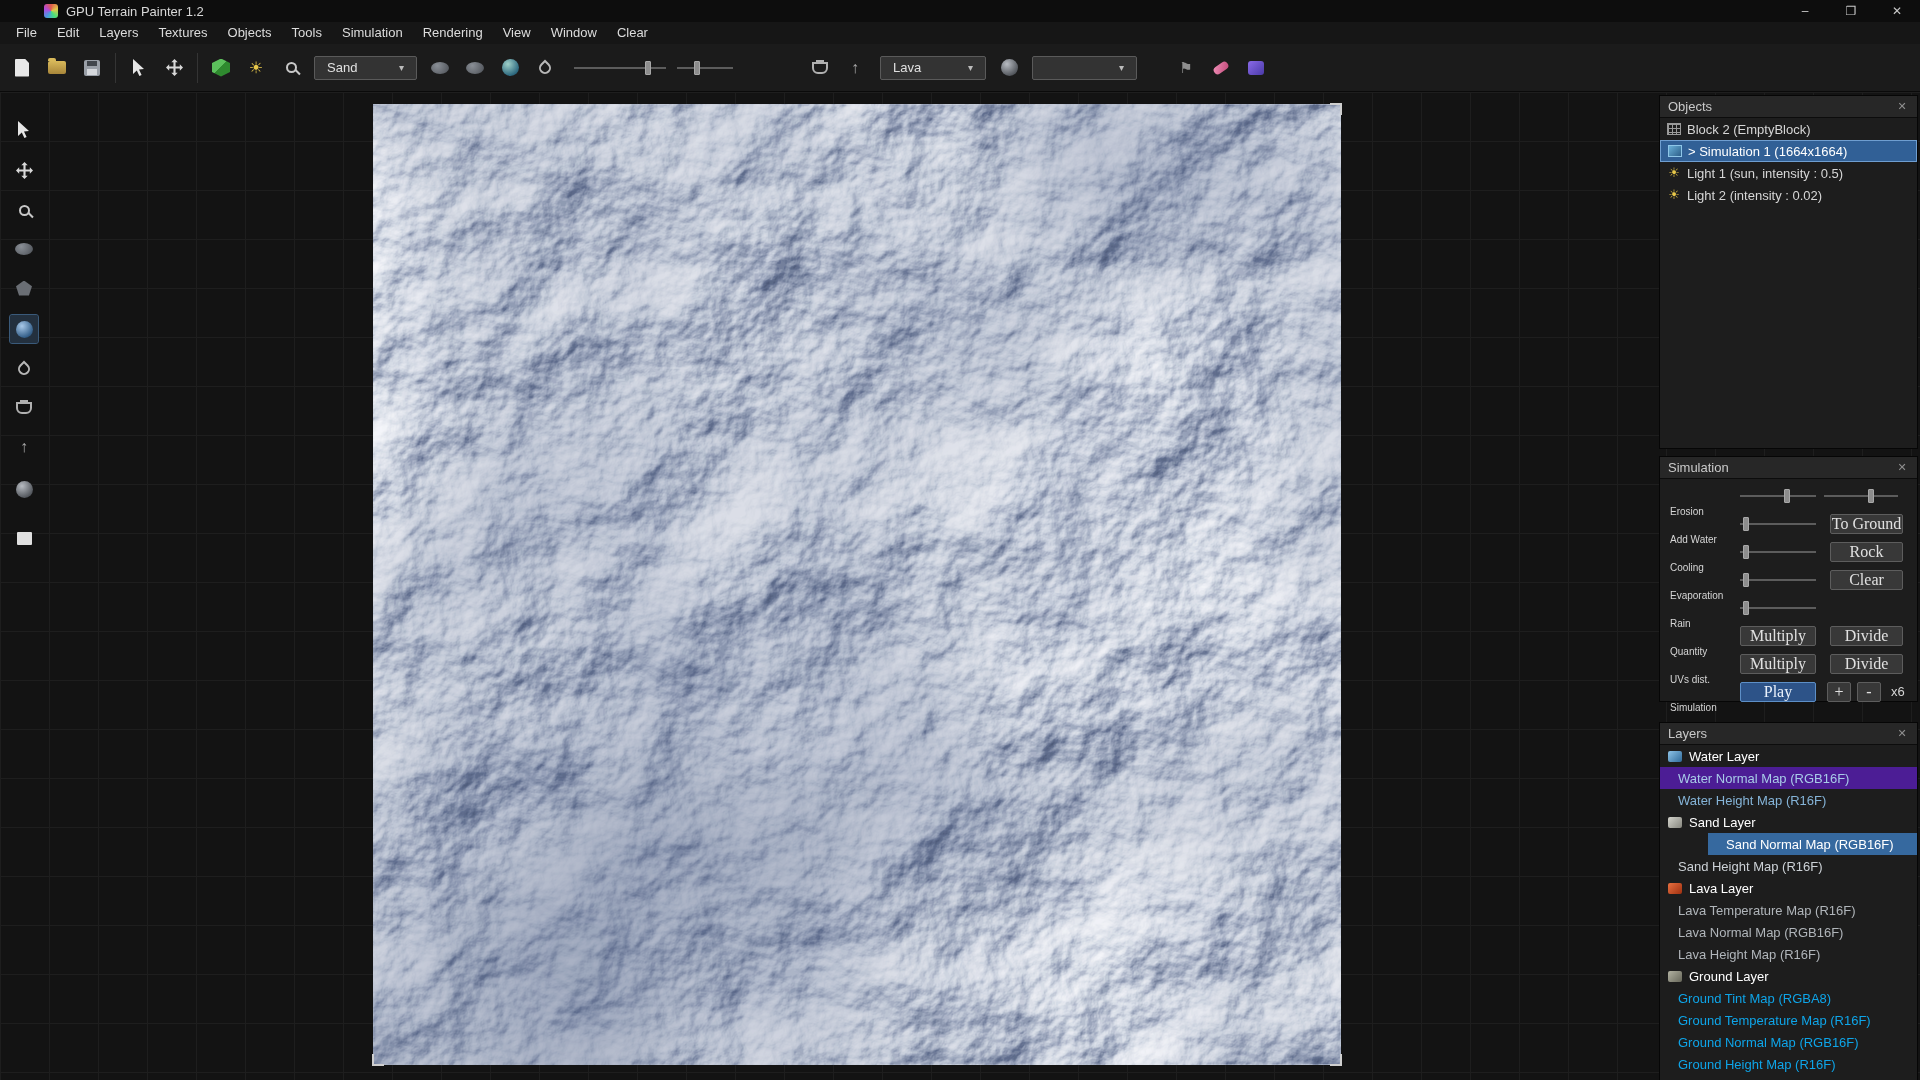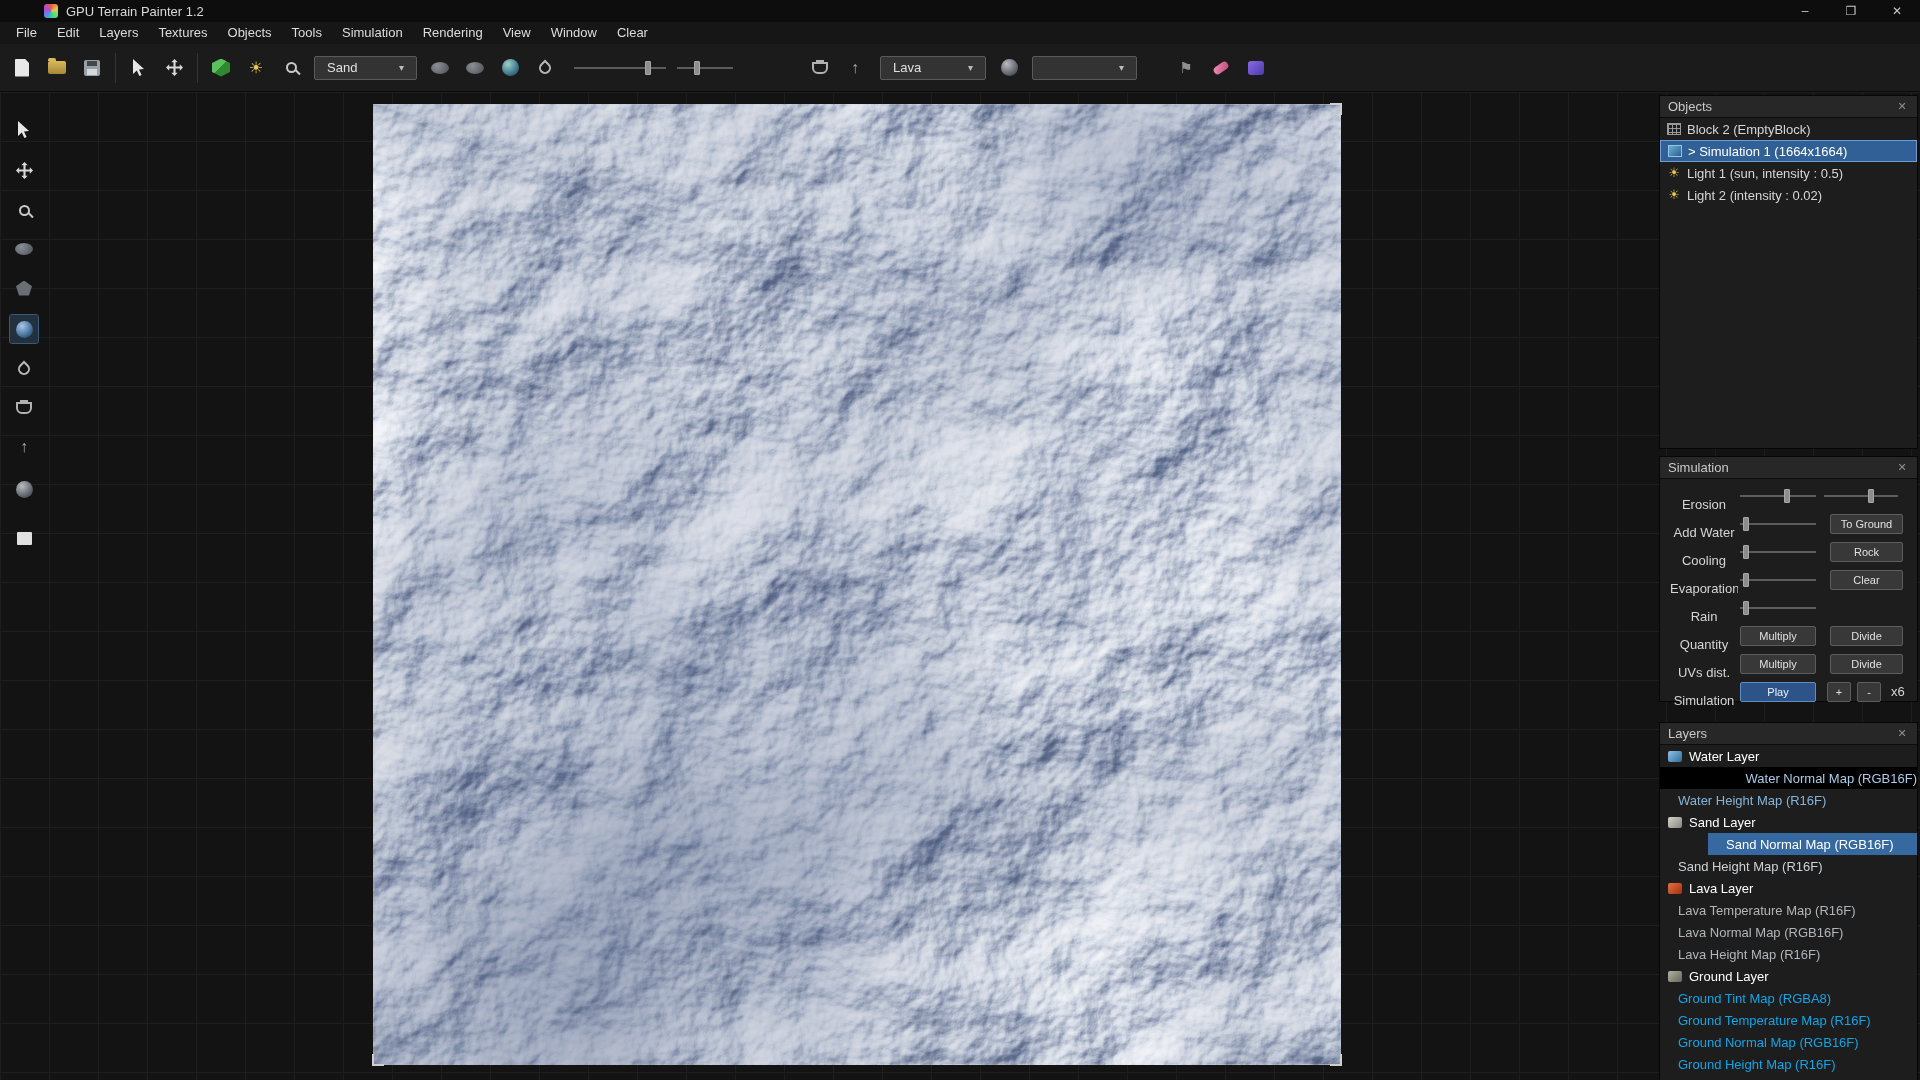--- a/index.html
+++ b/index.html
@@ -94,45 +94,45 @@
   .oicon { width:14px; height:12px; margin:0 6px 0 7px; flex:0 0 auto; }
   .oicon.block { border:1px solid #9a9a9a;
                  background-image:linear-gradient(#9a9a9a 1px,transparent 1px),linear-gradient(90deg,#9a9a9a 1px,transparent 1px);
                  background-size:4px 4px; }
   .oicon.sim { background:linear-gradient(135deg,#6ab0d8,#2d5f8a); border:1px solid #8fc6e8; }
   .oicon.sun { border:none; color:#e8c84a; font-size:13px; line-height:12px; text-align:center; background:none; }
 
   .panel-sim { top:364px; height:246px; }
   .sim-body { position:relative; height:224px; }
   .sim-row { position:absolute; left:0; right:0; height:22px; }
-  .sim-label { position:absolute; left:10px; top:9px; width:68px; line-height:22px; font-size:13px; color:#d5d5d5; white-space:nowrap; overflow:hidden;text-align:center; }
+  .sim-label { position:absolute; left:10px; top:16px; width:68px; line-height:22px; font-size:10px; color:#d5d5d5; white-space:nowrap; overflow:hidden; }
   .z1 { position:absolute; left:80px; width:76px; top:3px; }
   .z2 { position:absolute; left:164px; width:74px; top:3px; }
-  .sbtn { position:absolute; top:1px; height:20px; background:#383838; border:1px solid #5d5d5d; border-radius:2px; color:#e0e0e0; font-size:11px; line-height:18px; text-align:center; font-family:Liberation Sans, sans-serif; padding:0; }
+  .sbtn { position:absolute; top:1px; height:20px; background:#383838; border:1px solid #5d5d5d; border-radius:2px; color:#e0e0e0; font-size:16px; line-height:18px; text-align:center; font-family:Liberation Serif, serif; padding:0; }
   .sbtn.b1 { left:80px; width:76px; }
   .sbtn.b2 { left:170px; width:73px; }
   .sbtn.play { left:80px; width:76px; background:#2d5388; border-color:#5d8fc7; color:#eaf2fc; }
   .sbtn.tiny1 { left:167px; width:24px; }
   .sbtn.tiny2 { left:197px; width:24px; }
   .xcount { position:absolute; left:231px; top:0; line-height:22px; font-size:13px; color:#d5d5d5; }
 
   .panel-layers { top:630px; height:450px; overflow:hidden; }
   .lrow { height:22px; display:flex; align-items:center; font-size:13px; }
   .licon { width:14px; height:11px; border-radius:2px; margin:0 7px 0 8px; flex:0 0 auto; }
   .licon.water { background:linear-gradient(135deg,#8ec4e8,#2f6a9a); }
   .licon.sand { background:linear-gradient(135deg,#d5d5cd,#85857d); }
   .licon.lava { background:linear-gradient(135deg,#e87040,#a03010); }
   .licon.ground { background:linear-gradient(135deg,#b2b2a2,#67675a); }
   .ltxt.hdr { color:#ffffff; }
   .lrow.map { padding-left:18px; }
   .lrow.map .ltxt { color:#b0b5ba; }
   .lrow.map.water .ltxt { color:#85b4d8; }
   .lrow.map.sand .ltxt { color:#ccd1d6; }
   .lrow.map.ground .ltxt { color:#0ea5e9; }
-  .lrow.map.hl { background:#000000;justify-content:flex-end; }
+  .lrow.map.hl { background:#4c1d95; }
   .lrow.map.hl .ltxt { color:#a8cbe8; }
   .lrow.map.sel { background:#36699f;margin-left:48px; }
   .lrow.map.sel .ltxt { color:#ffffff; }
 </style>
 </head>
 <body>
 
 <div class="app">
 
   <div class="titlebar">

